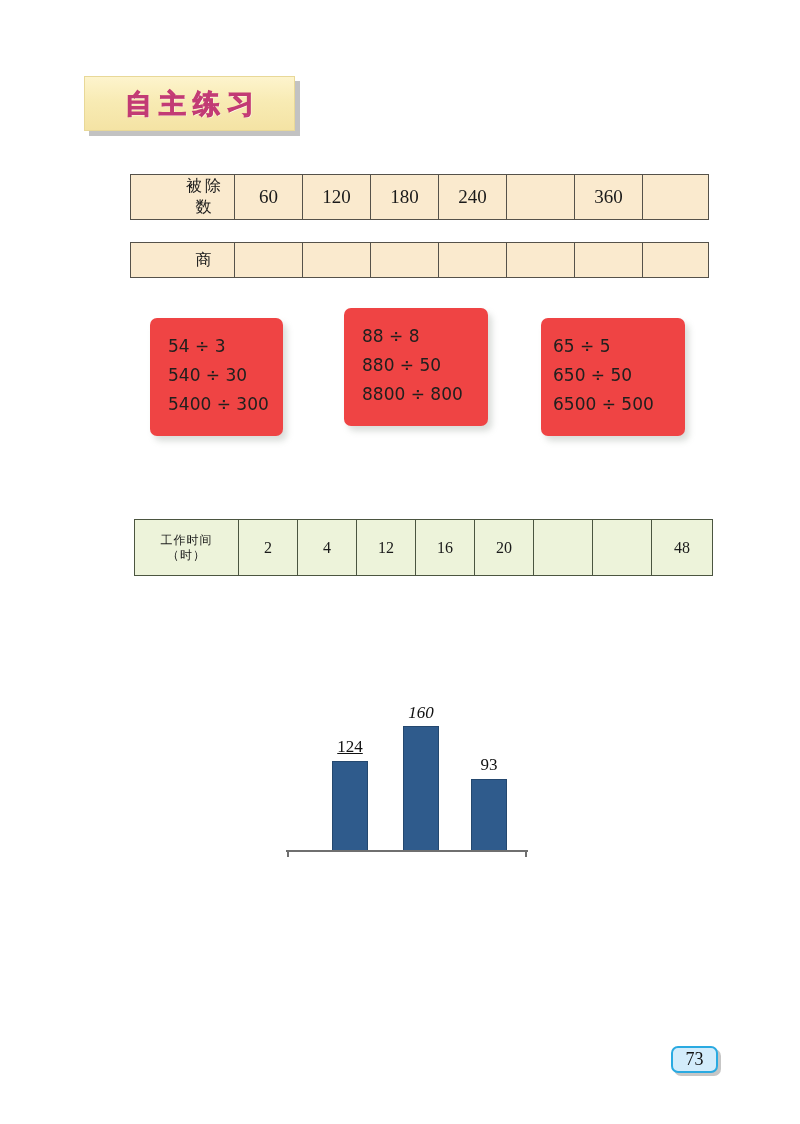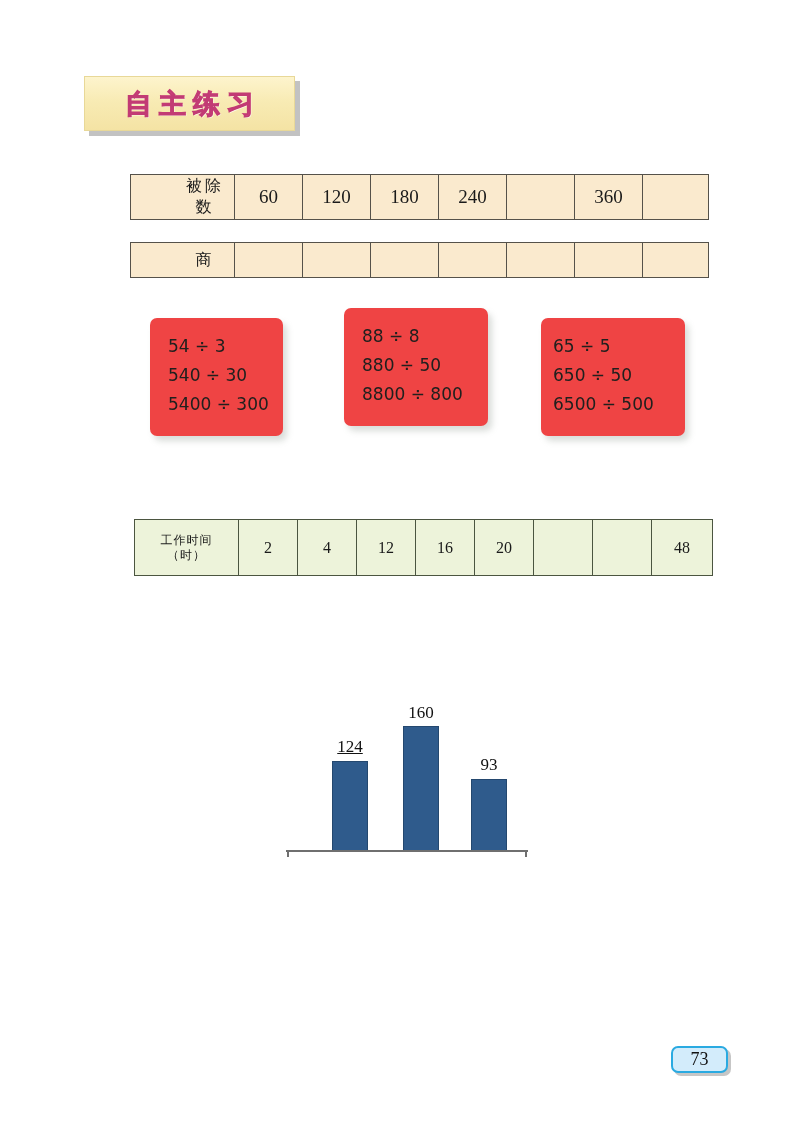--- a/index.html
+++ b/index.html
@@ -150,21 +150,21 @@
     width: 2px;
     height: 7px;
     background: #6f6f6f;
   }
 
   
   .page-number {
     position: absolute;
     left: 671px;
     top: 1046px;
-    width: 57px;
+    width: 47px;
     height: 27px;
     background: #d3ecfb;
     border: 2px solid #2aaae1;
     border-radius: 7px;
     box-shadow: 3px 3px 0 rgba(120,120,120,0.42);
     display: flex;
     align-items: center;
     justify-content: center;
     font-family: "Liberation Serif", "DejaVu Serif", serif;
     font-size: 18px;
@@ -277,21 +277,21 @@
   </tbody>
 </table>
 
 <div class="chart">
   <div class="chart-plot">
 
     <div class="bar" id="bar-0" style="left:46px; width:36px; height:90px;"></div>
     <div class="bar-label" style="left:46px; width:36px; bottom:100px;text-decoration:underline;">124</div>
 
     <div class="bar" id="bar-1" style="left:117px; width:36px; height:125px;"></div>
-    <div class="bar-label" style="left:117px; width:36px; bottom:134px;">160</div>
+    <div class="bar-label" style="left:117px; width:36px; bottom:134px;font-style:italic;">160</div>
 
     <div class="bar" id="bar-2" style="left:185px; width:36px; height:72px;"></div>
     <div class="bar-label" style="left:185px; width:36px; bottom:82px;">93</div>
 
     <div class="chart-axis"></div>
     <div class="axis-tick" style="left:1px;"></div>
     <div class="axis-tick" style="left:239px;"></div>
   </div>
 </div>
 

